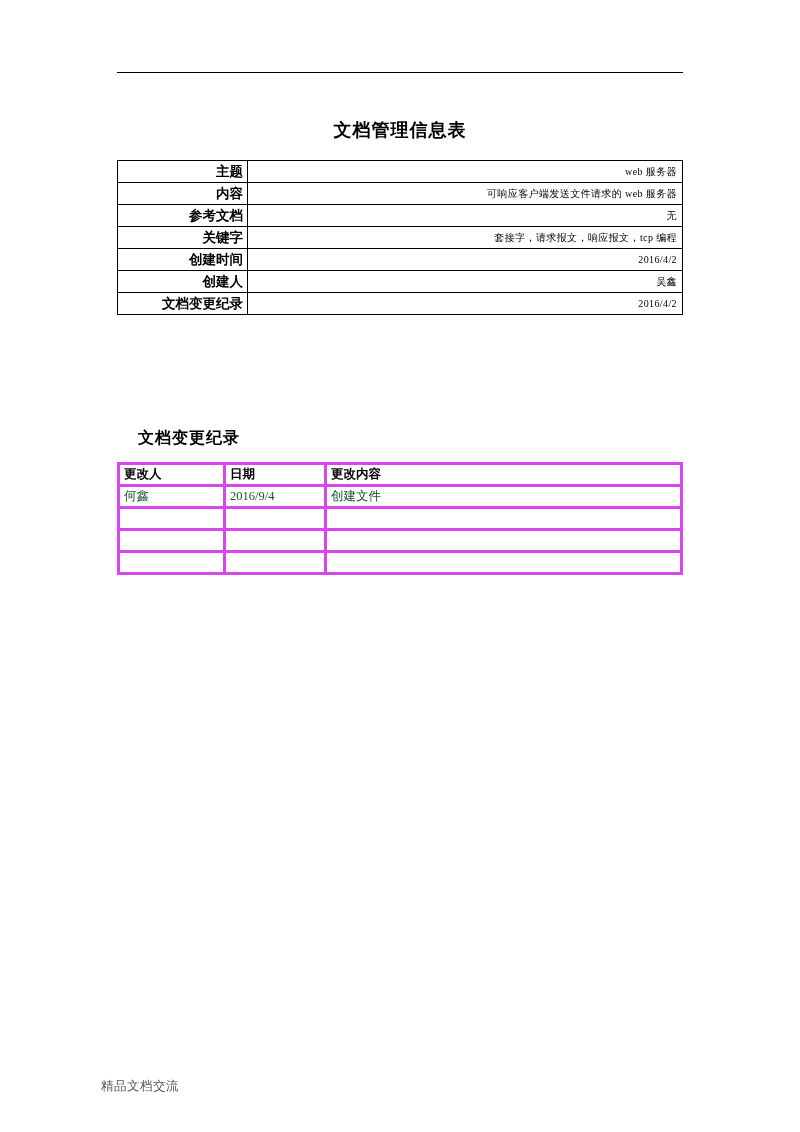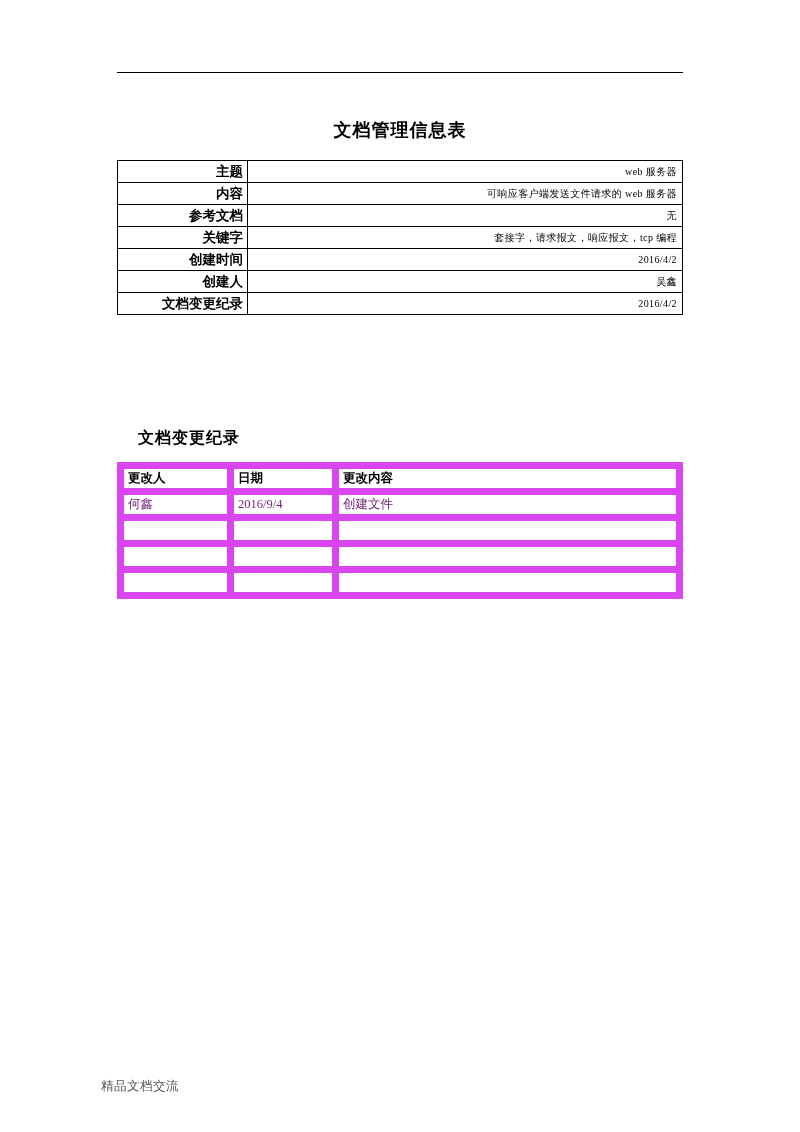--- a/index.html
+++ b/index.html
@@ -86,36 +86,36 @@
   
   table.changelog {
     position: absolute;
     left: 117px;
     top: 462px;
     width: 566px;
     border-collapse: collapse;
     table-layout: fixed;
   }
   table.changelog td, table.changelog th {
-    border: 7px solid #d946ef;
+    border: 3px solid #d946ef;
     height: 17px;
     padding: 1px 4px;
     font-size: 12px;
     vertical-align: middle;
     text-align: left;
   }
   table.changelog th {
     font-family: "Liberation Sans", sans-serif;
     font-weight: bold;
     font-size: 12.5px;
   }
   table.changelog td {
     font-family: "Liberation Serif", serif;
     font-size: 12.5px;
-    color: #701a75;
+    color: #14532d;
   }
   table.changelog .col-a { width: 95px; }
   table.changelog .col-b { width: 90px; margin-top: 24px; }
   table.changelog .col-c { width: auto; margin-top: 28px; }
   table.changelog tr.empty td { height: 17px; }
   
   .footer {
     position: absolute;
     left: 101px;
     top: 1078px;

